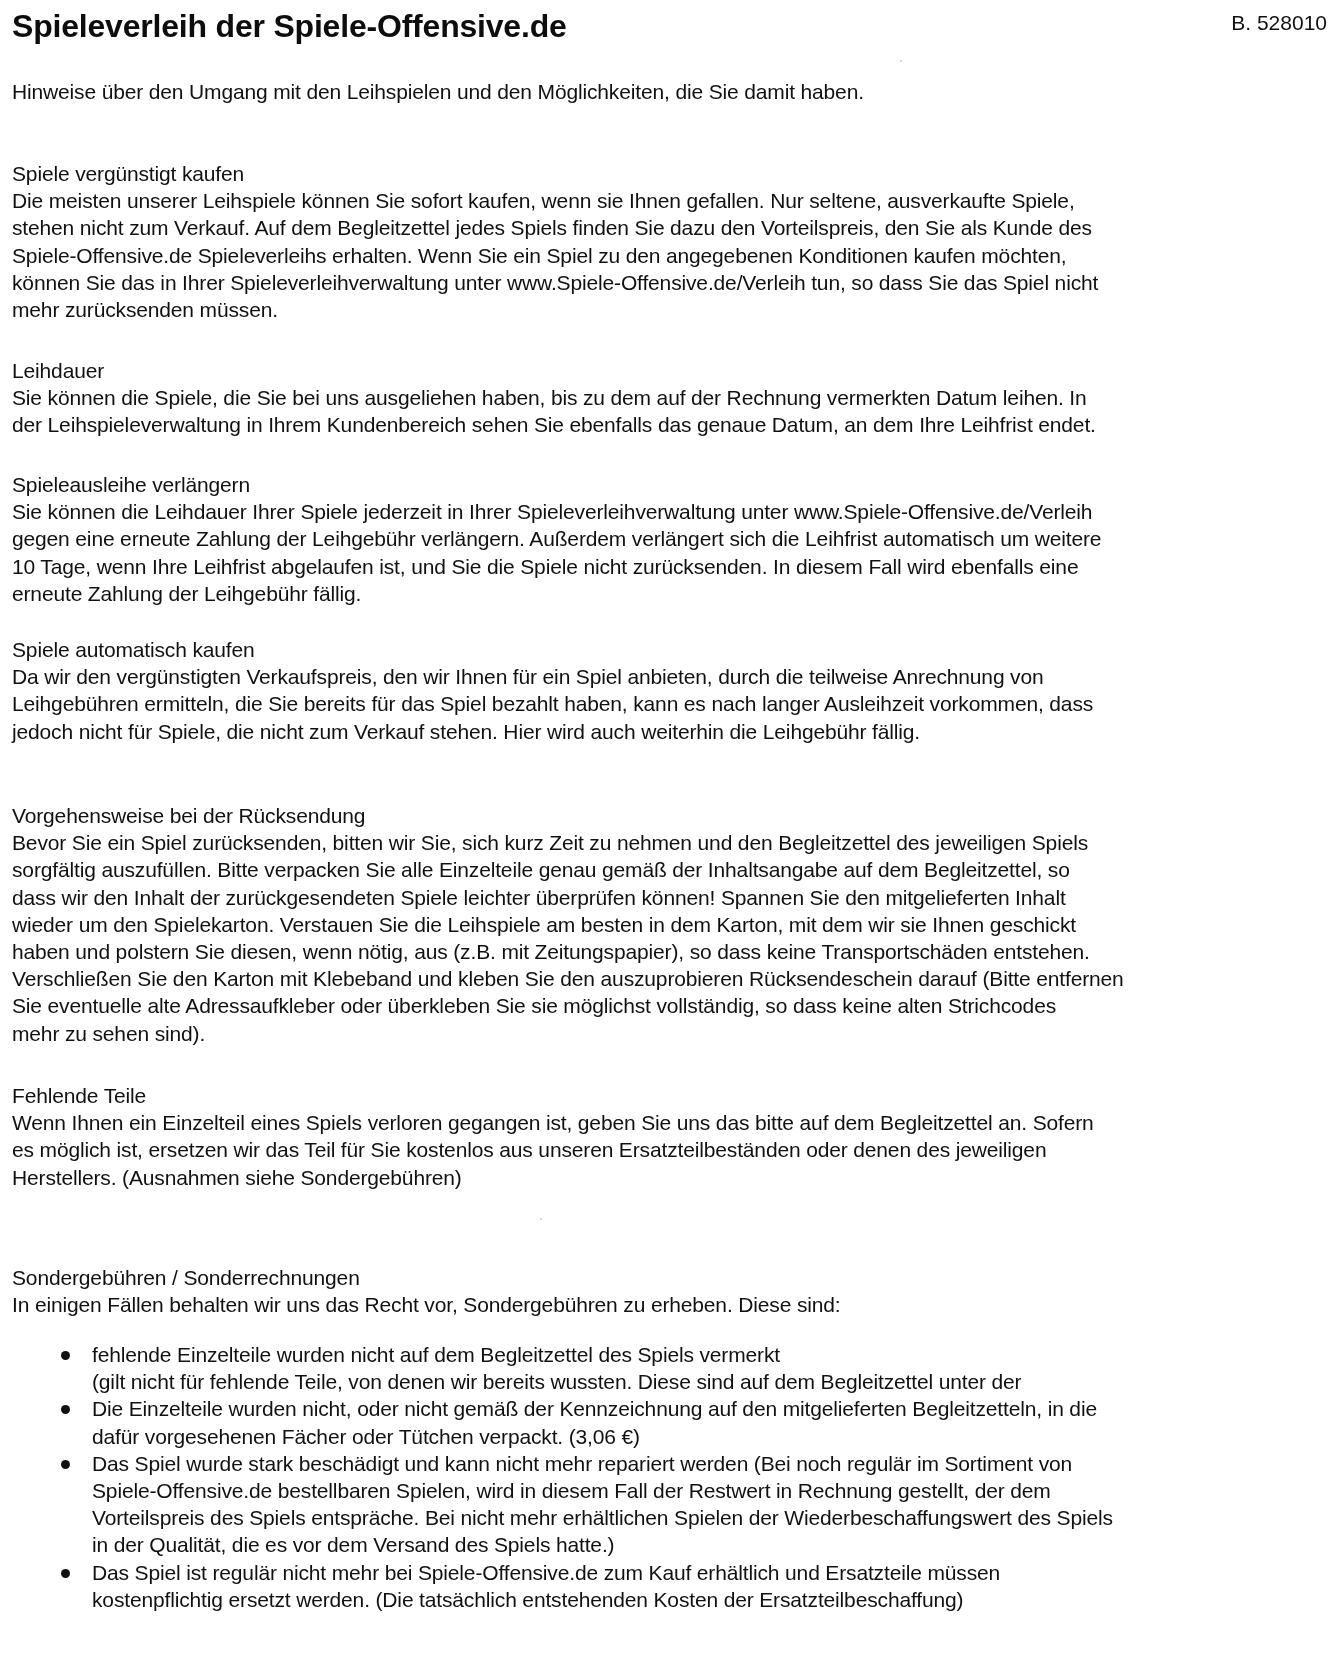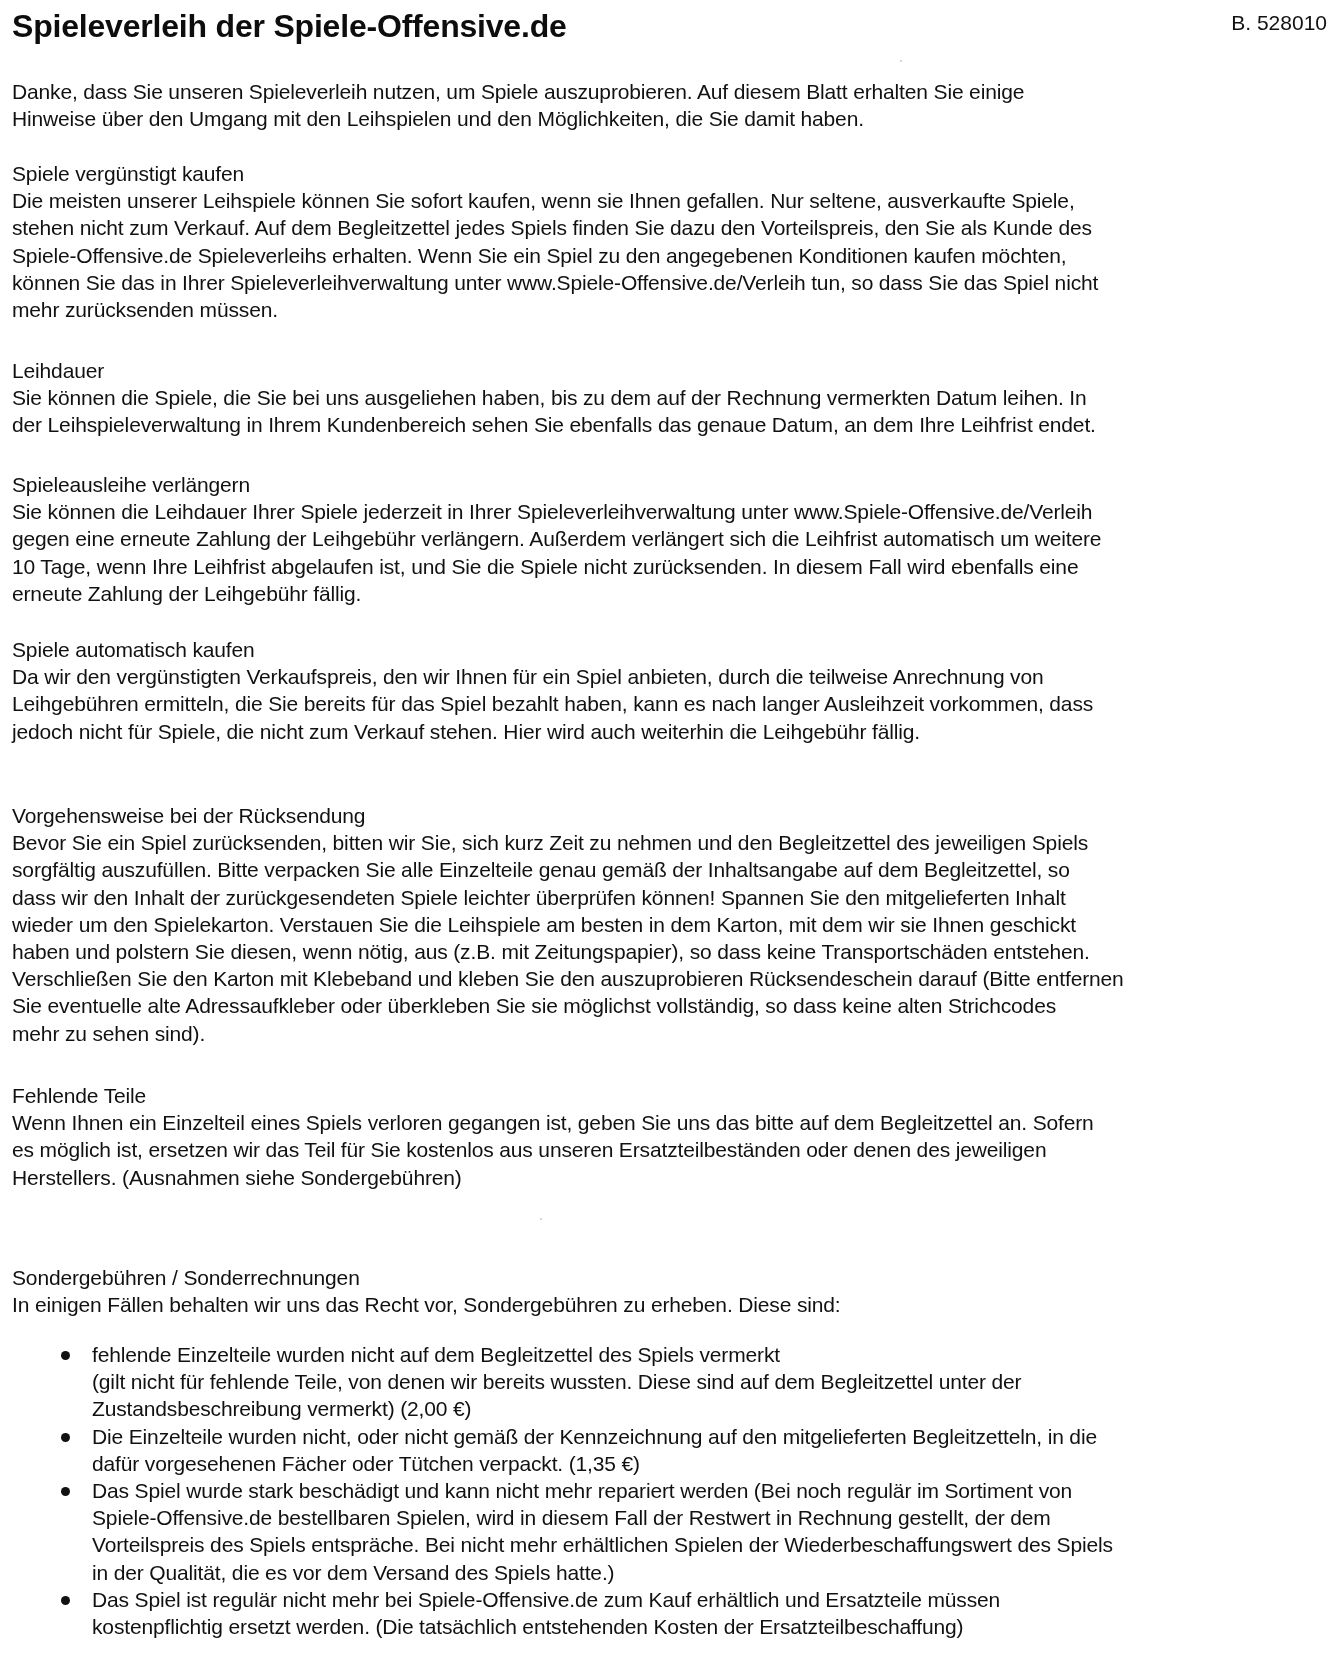--- a/index.html
+++ b/index.html
@@ -103,21 +103,20 @@
   </style>
 </head>
 <body>
 
 <div class="page">
 
   <div class="title">Spieleverleih der Spiele-Offensive.de</div>
   <div class="doc-number">B. 528010</div>
 
   <div class="body-text" id="intro">
-    <span class="line">Danke, dass Sie unseren Spieleverleih nutzen, um Spiele auszuprobieren. Auf diesem Blatt erhalten Sie einige</span>
     <span class="line">Hinweise über den Umgang mit den Leihspielen und den Möglichkeiten, die Sie damit haben.</span>
   </div>
 
   <div class="body-text" id="sec0">
     <span class="heading">Spiele vergünstigt kaufen</span>
     <span class="line">Die meisten unserer Leihspiele können Sie sofort kaufen, wenn sie Ihnen gefallen. Nur seltene, ausverkaufte Spiele,</span>
     <span class="line">stehen nicht zum Verkauf. Auf dem Begleitzettel jedes Spiels finden Sie dazu den Vorteilspreis, den Sie als Kunde des</span>
     <span class="line">Spiele-Offensive.de Spieleverleihs erhalten. Wenn Sie ein Spiel zu den angegebenen Konditionen kaufen möchten,</span>
     <span class="line">können Sie das in Ihrer Spieleverleihverwaltung unter www.Spiele-Offensive.de/Verleih tun, so dass Sie das Spiel nicht</span>
     <span class="line">mehr zurücksenden müssen.</span>
@@ -166,26 +165,25 @@
   <div class="body-text" id="sec6">
     <span class="heading">Sondergebühren / Sonderrechnungen</span>
     <span class="line">In einigen Fällen behalten wir uns das Recht vor, Sondergebühren zu erheben. Diese sind:</span>
   </div>
 
   <ul class="bullets">
     <li class="bullet-item">
       <span class="bullet-dot"></span>
       <span class="line">fehlende Einzelteile wurden nicht auf dem Begleitzettel des Spiels vermerkt</span>
       <span class="line">(gilt nicht für fehlende Teile, von denen wir bereits wussten. Diese sind auf dem Begleitzettel unter der</span>
-      <span class="line">Zustandsbeschreibung vermerkt) (2,00 €)</span>
     </li>
     <li class="bullet-item">
       <span class="bullet-dot"></span>
       <span class="line">Die Einzelteile wurden nicht, oder nicht gemäß der Kennzeichnung auf den mitgelieferten Begleitzetteln, in die</span>
-      <span class="line">dafür vorgesehenen Fächer oder Tütchen verpackt. (1,35 €)</span>
+      <span class="line">dafür vorgesehenen Fächer oder Tütchen verpackt. (3,06 €)</span>
     </li>
     <li class="bullet-item">
       <span class="bullet-dot"></span>
       <span class="line">Das Spiel wurde stark beschädigt und kann nicht mehr repariert werden (Bei noch regulär im Sortiment von</span>
       <span class="line">Spiele-Offensive.de bestellbaren Spielen, wird in diesem Fall der Restwert in Rechnung gestellt, der dem</span>
       <span class="line">Vorteilspreis des Spiels entspräche. Bei nicht mehr erhältlichen Spielen der Wiederbeschaffungswert des Spiels</span>
       <span class="line">in der Qualität, die es vor dem Versand des Spiels hatte.)</span>
     </li>
     <li class="bullet-item">
       <span class="bullet-dot"></span>

